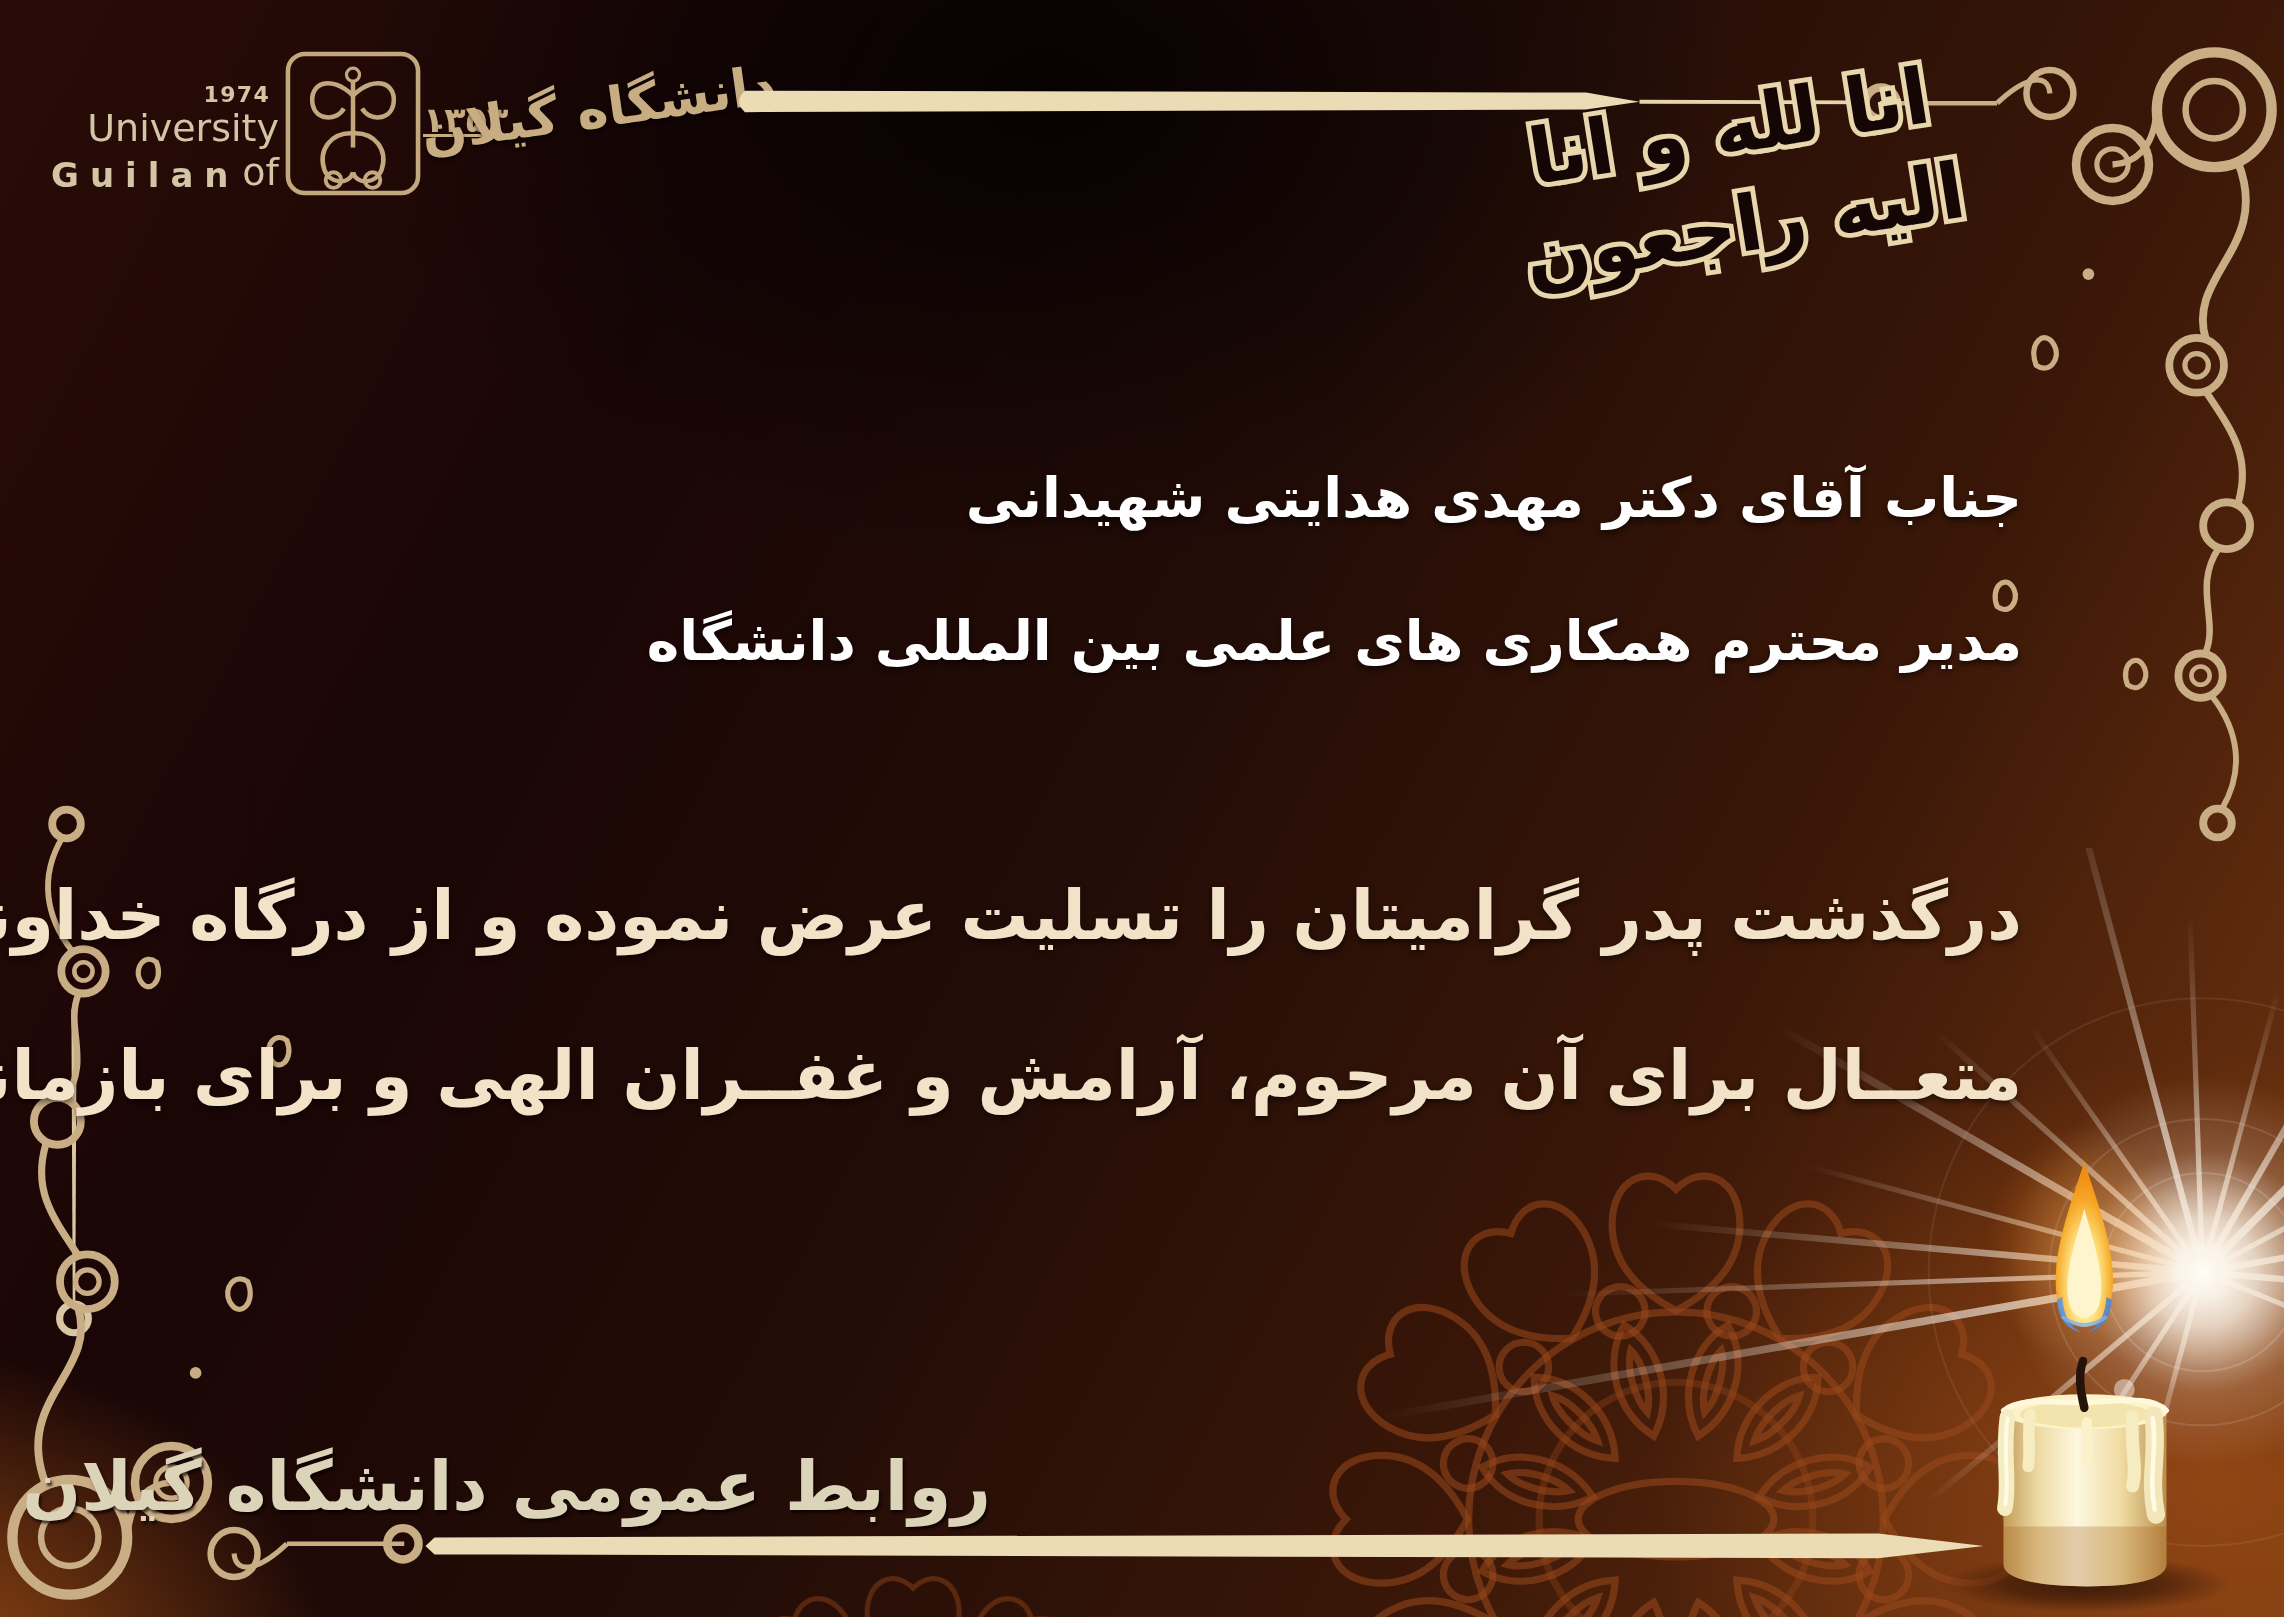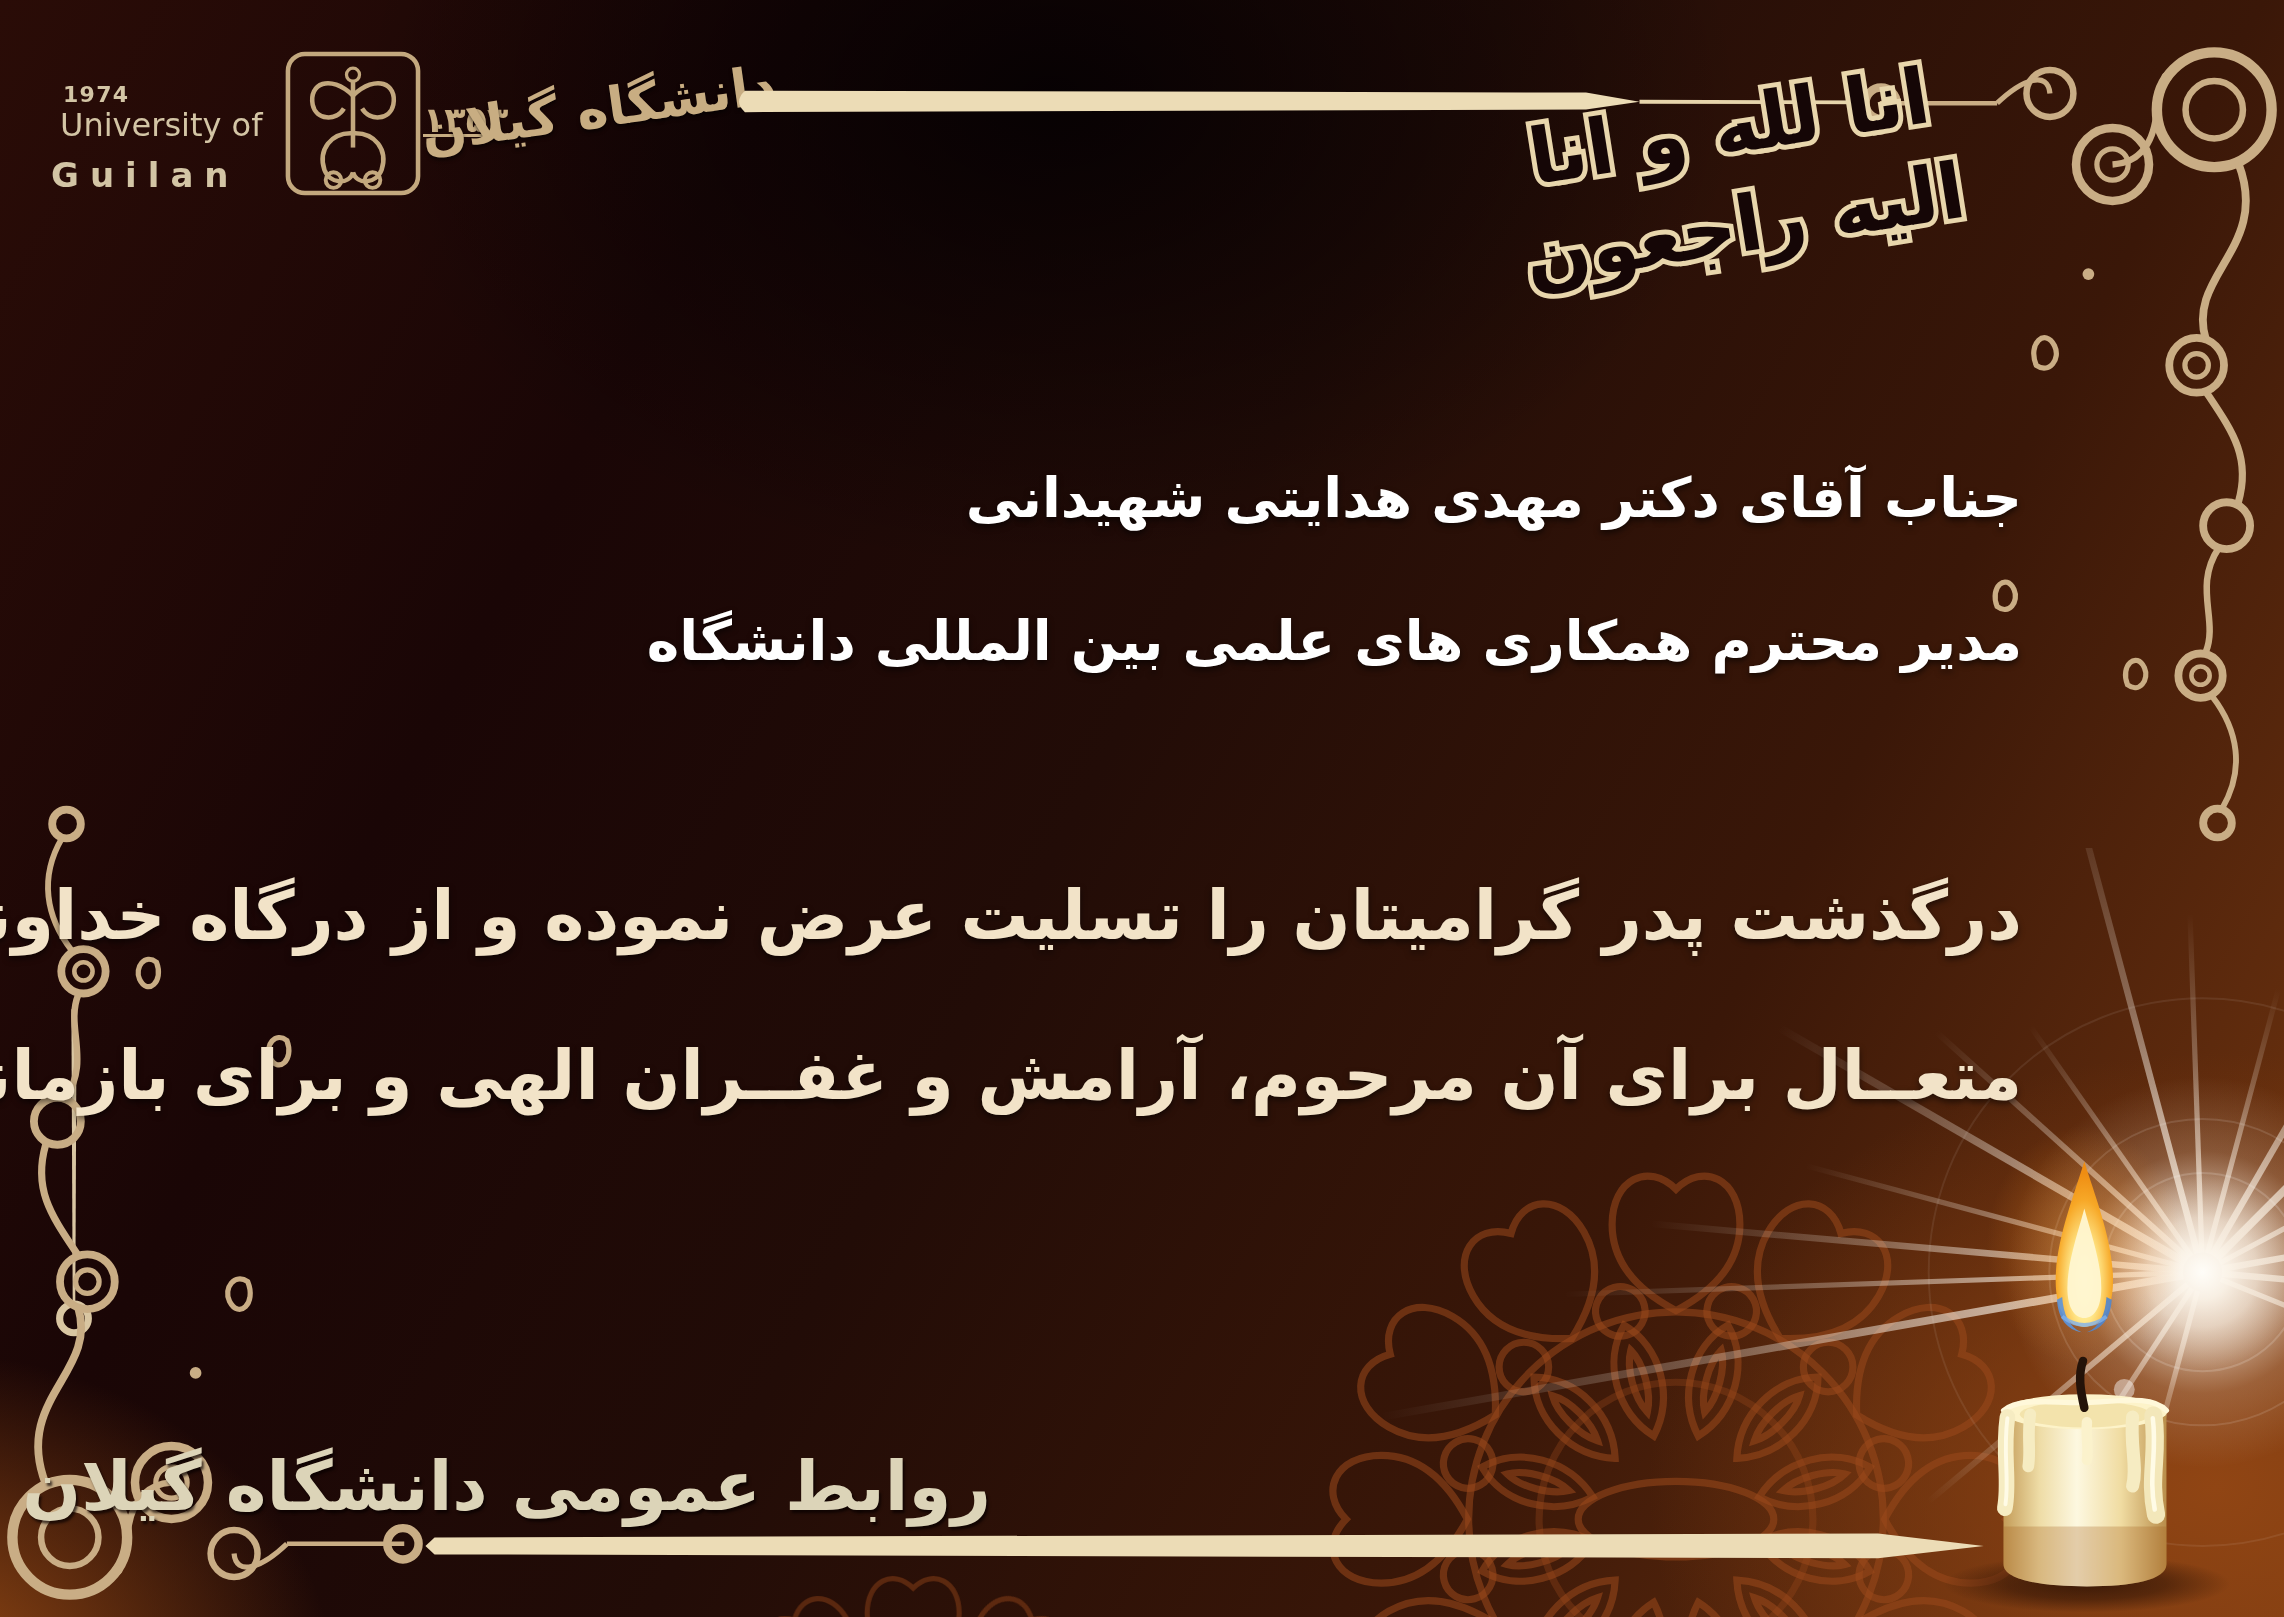--- a/index.html
+++ b/index.html
@@ -12,22 +12,22 @@
       linear-gradient(118deg,#2a0c07 0%,#1a0606 26%,#220c07 48%,#3a1708 72%,#5d2a0d 88%,#76380f 100%);}
   .abs{position:absolute;}
   .deco{pointer-events:none;}
   
   .fa{direction:rtl;white-space:nowrap;font-weight:bold;line-height:1;}
   .head-line{right:262px;font-size:55px;color:#ffffff;text-shadow:0 2.6px 6.5px rgba(0,0,0,.6);}
   .body-line{right:262px;font-size:68px;color:#f2e3c8;text-shadow:0 2.6px 6.5px rgba(0,0,0,.55);}
   .footer-text{left:352px;top:1452px;width:639px;text-align:center;font-size:69px;color:#dcd4b8;
     text-shadow:2px 3.3px 2.6px rgba(8,2,0,.7);}
   .logo-latin{color:#d3c5a5;}
-  .l1974{left:63px;top:82px;width:207px;text-align:left;font-size:22px;font-weight:bold;letter-spacing:1.3px;}
-  .luni{left:60px;top:106px;width:219px;text-align:left;font-size:32px;}
+  .l1974{left:63px;top:82px;width:207px;text-align:right;font-size:22px;font-weight:bold;letter-spacing:1.3px;}
+  .luni{left:60px;top:106px;width:219px;text-align:right;font-size:38px;}
   .lguilan{left:51px;top:155px;width:219px;text-align:left;font-size:34px;font-weight:bold;letter-spacing:11px;}
   .fa-year{left:423px;top:103px;font-size:35px;color:#c8ad82;font-weight:bold;text-decoration:underline;}
   .uni-callig{left:490px;top:77px;width:287px;text-align:center;font-size:53px;font-weight:bold;color:#c8ad82;
     transform:rotate(-8deg);text-shadow:0 2.6px 3.9px rgba(0,0,0,.55);}
   .callig-wrap{left:1471px;top:77px;width:548px;height:300px;transform:rotate(-9deg);}
   .callig{position:absolute;left:0;top:0;width:100%;text-align:center;direction:rtl;
     font-size:77px;font-weight:bold;line-height:1.28;}
   .callig-back{-webkit-text-stroke:9.8px #e8d6ac;color:#e8d6ac;}
   .callig-front{color:#150606;}
 </style>

